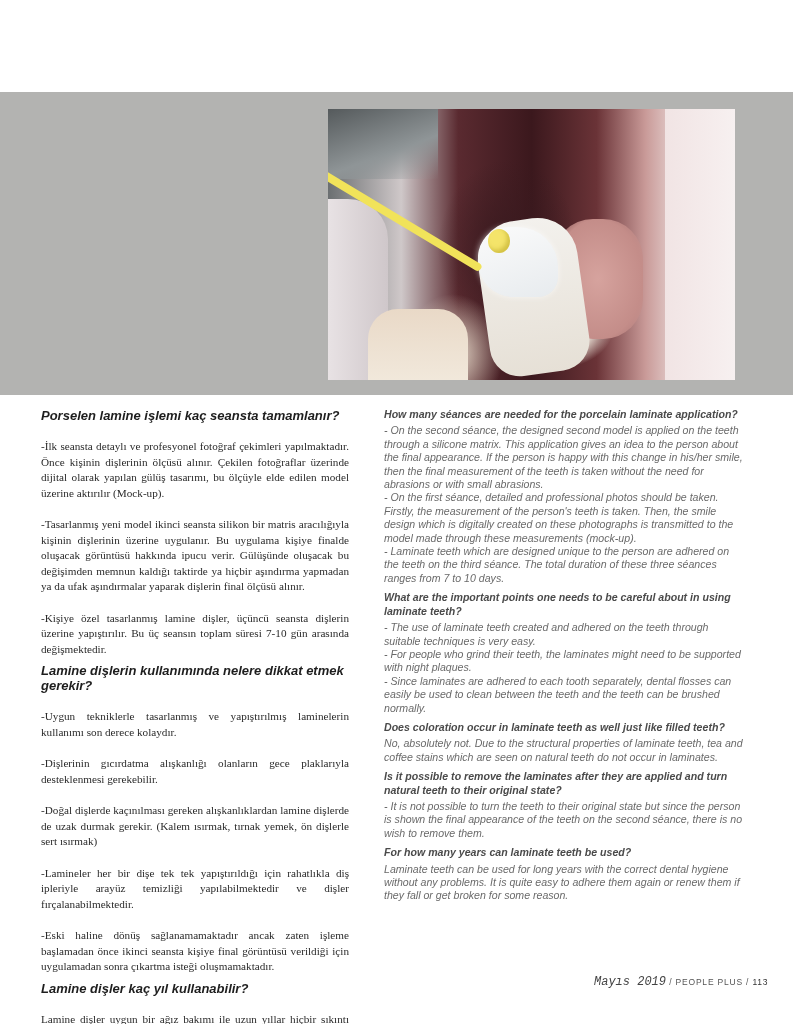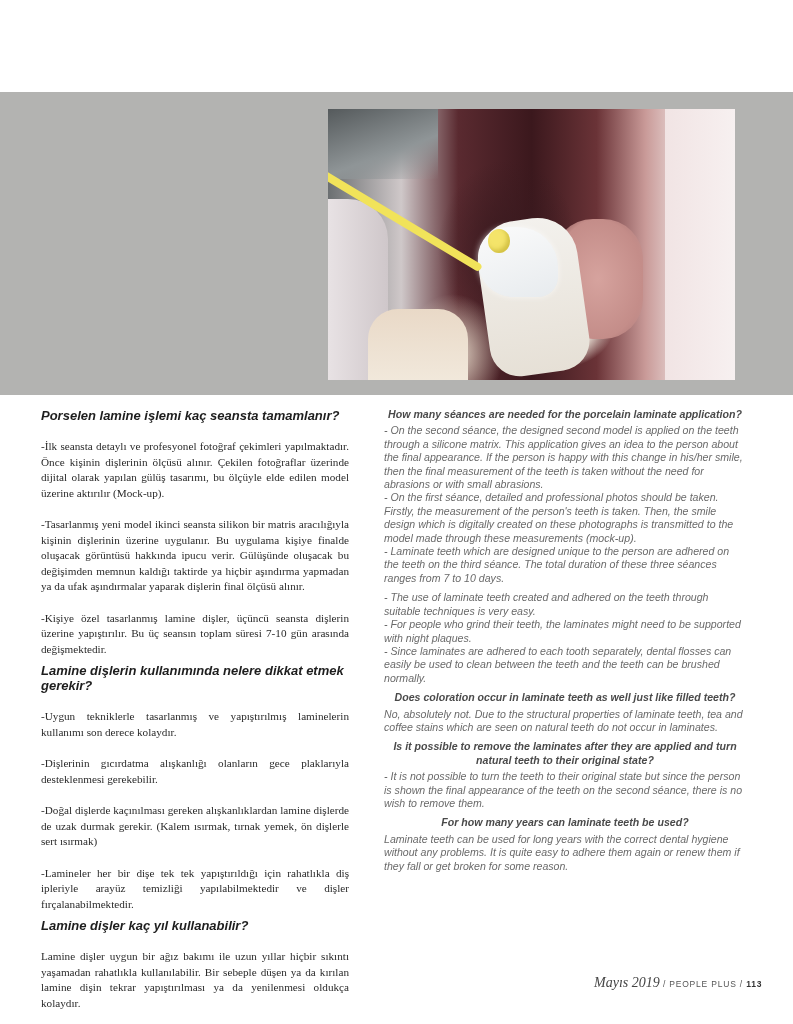--- a/index.html
+++ b/index.html
@@ -78,35 +78,34 @@
   }
   .q-left {
     font-family: "Liberation Sans", sans-serif; font-weight: bold; font-style: italic;
     font-size: 13px; line-height: 15px; color: #1e1e1e;
     margin: 0 0 3px 0;
   }
   .q-right {
     font-family: "Liberation Sans", sans-serif; font-weight: bold; font-style: italic;
     font-size: 10.6px; line-height: 13.4px; color: #4a4a4a;
     margin: 0 0 3px 0;
-    text-align: center;
   }
   .p-left { margin: 16px 0 6px 0; text-align: justify; }
   .p-right { margin: 0 0 6px 0; font-style: italic; }
 
   .footer {
     position: absolute; left: 594px; top: 975px;
     font-size: 8.5px; color: #555; white-space: nowrap;
     font-family: "Liberation Sans", sans-serif; letter-spacing: 0.8px;
   }
   .footer .month {
-    font-family: Liberation Serif, serif; font-style: italic; letter-spacing: 0;
-    color: #444; font-size: 14px;
+    font-family: Liberation Mono, monospace; font-style: italic; letter-spacing: 0;
+    color: #444; font-size: 12px;
   }
-  .footer .page { font-weight: bold; color: #333; text-align: center; }
+  .footer .page { font-weight: normal; color: #333; text-align: center; }
 </style>
 </head>
 <body>
 
 <div class="band"></div>
 <div class="photo" title="Dental procedure: yellow applicator placing a porcelain laminate veneer onto teeth">
   <div class="glove-top"></div>
   <div class="glove-left"></div>
   <div class="lip-right"></div>
   <div class="gum"></div>
@@ -125,35 +124,37 @@
     <p class="p-left">-Kişiye özel tasarlanmış lamine dişler, üçüncü seansta dişlerin üzerine yapıştırılır. Bu üç seansın toplam süresi 7-10 gün arasında değişmektedir.</p>
   </section>
   <section>
     <h3 class="q-left">Lamine dişlerin kullanımında nelere dikkat etmek gerekir?</h3>
     <p class="p-left" style="margin-bottom:0">-Uygun tekniklerle tasarlanmış ve yapıştırılmış laminelerin kullanımı son derece kolaydır.</p>
     <p class="p-left" style="margin-bottom:0">-Dişlerinin gıcırdatma alışkanlığı olanların gece plaklarıyla desteklenmesi gerekebilir.</p>
     <p class="p-left" style="margin-bottom:0">-Doğal dişlerde kaçınılması gereken alışkanlıklardan lamine dişlerde de uzak durmak gerekir. (Kalem ısırmak, tırnak yemek, ön dişlerle sert ısırmak)</p>
     <p class="p-left">-Lamineler her bir dişe tek tek yapıştırıldığı için rahatlıkla diş ipleriyle arayüz temizliği yapılabilmektedir ve dişler fırçalanabilmektedir.</p>
   </section>
   <section>
+    <p class="p-left">-Eski haline dönüş sağlanamamaktadır ancak zaten işleme başlamadan önce ikinci seansta kişiye final görüntüsü verildiği için uygulamadan sonra çıkartma isteği oluşmamaktadır.</p>
   </section>
   <section>
     <h3 class="q-left">Lamine dişler kaç yıl kullanabilir?</h3>
     <p class="p-left">Lamine dişler uygun bir ağız bakımı ile uzun yıllar hiçbir sıkıntı yaşamadan rahatlıkla kullanılabilir. Bir sebeple düşen ya da kırılan lamine dişin tekrar yapıştırılması ya da yenilenmesi oldukça kolaydır.</p>
   </section>
 </div>
 
 <div class="col-right">
   <section>
     <h3 class="q-right">How many séances are needed for the porcelain laminate application?</h3>
     <p class="p-right" style="margin-bottom:0">- On the second séance, the designed second model is applied on the teeth through a silicone matrix. This application gives an idea to the person about the final appearance. If the person is happy with this change in his/her smile, then the final measurement of the teeth is taken without the need for abrasions or with small abrasions.</p>
     <p class="p-right" style="margin-bottom:0">- On the first séance, detailed and professional photos should be taken. Firstly, the measurement of the person's teeth is taken. Then, the smile design which is digitally created on these photographs  is transmitted to the model made through these measurements (mock-up).</p>
     <p class="p-right">- Laminate teeth which are designed unique to the person are adhered on the teeth on the third séance. The total duration of these three séances ranges from 7 to 10 days.</p>
   </section>
   <section>
+    <h3 class="q-right">What are the important points one needs to be careful about in using laminate teeth?</h3>
     <p class="p-right" style="margin-bottom:0">- The use of laminate teeth created and adhered on the teeth through suitable techniques is very easy.</p>
     <p class="p-right" style="margin-bottom:0">- For people who grind their teeth, the laminates might need to be supported with night plaques.</p>
     <p class="p-right">- Since laminates are adhered to each tooth separately, dental flosses can easily be used to clean between the teeth and the teeth can be brushed normally.</p>
   </section>
   <section>
     <h3 class="q-right">Does coloration occur in laminate teeth as well just like filled teeth?</h3>
     <p class="p-right"> No, absolutely not. Due to the structural properties of laminate teeth, tea and coffee stains which are seen on natural teeth do not occur in laminates.</p>
   </section>
   <section>
     <h3 class="q-right">Is it possible to remove the laminates after they are applied and turn natural teeth to their original state?</h3>

